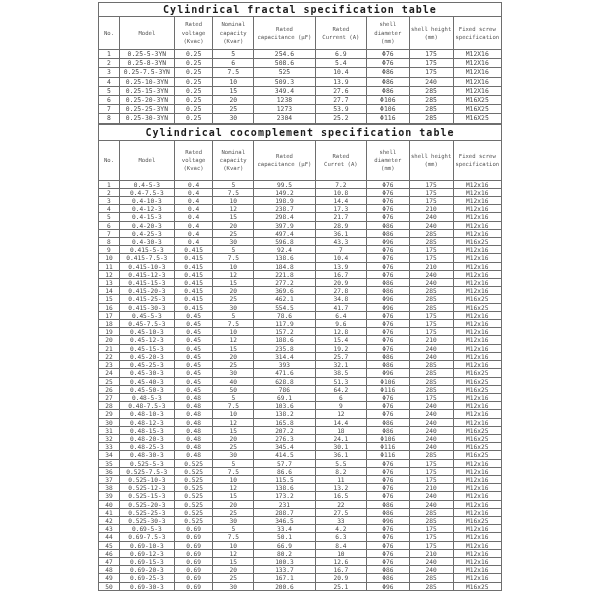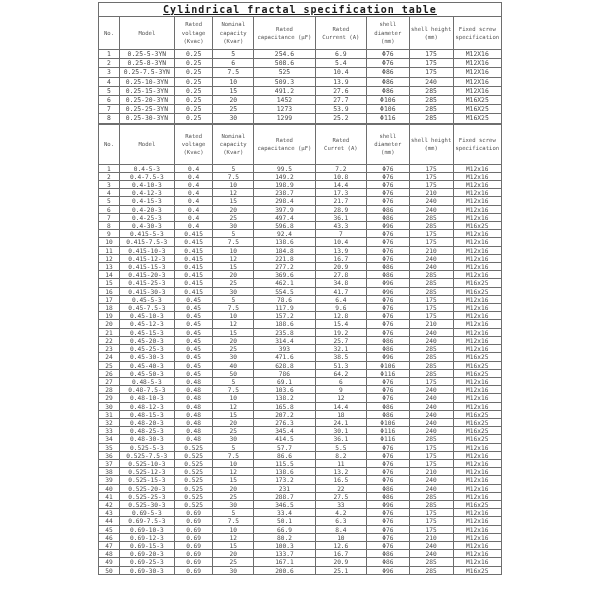--- a/index.html
+++ b/index.html
@@ -9,21 +9,20 @@
     overflow:hidden;position:relative;
   }
   .sheet{position:absolute;left:98px;top:2px;width:404px;}
   table{border-collapse:collapse;width:100%;table-layout:fixed;}
   td,th{border:1px solid #6e6e6e;text-align:center;vertical-align:middle;
         padding:0;color:#4a4a4a;overflow:hidden;}
   .title-cell{
     font-weight:bold;color:#1b1b1b;letter-spacing:1px;
     font-size:10px;height:13px;line-height:13px;
     font-family:"DejaVu Sans Mono","Liberation Mono",monospace;
-    text-decoration:underline;
   }
   thead th{
     font-weight:normal;font-size:5.6px;line-height:1.5;
     color:#555;white-space:pre-line;
   }
   .t1 thead th{height:32px;}
   .t2 thead th{height:39px;}
   .t1 tbody td{height:8.2px;font-size:6.4px;line-height:8.2px;}
   .t2 tbody td{height:7.2px;font-size:6.2px;line-height:7.2px;}
   .t2 .title-cell{height:15px;line-height:15px;}
@@ -117,32 +116,32 @@
           <td>13.9</td>
           <td>Φ86</td>
           <td>240</td>
           <td>M12X16</td>
         </tr>
         <tr>
           <td>5</td>
           <td>0.25-15-3YN</td>
           <td>0.25</td>
           <td>15</td>
-          <td>491.2</td>
+          <td>349.4</td>
           <td>27.6</td>
           <td>Φ86</td>
           <td>285</td>
           <td>M12X16</td>
         </tr>
         <tr>
           <td>6</td>
           <td>0.25-20-3YN</td>
           <td>0.25</td>
           <td>20</td>
-          <td>1452</td>
+          <td>1238</td>
           <td>27.7</td>
           <td>Φ106</td>
           <td>285</td>
           <td>M16X25</td>
         </tr>
         <tr>
           <td>7</td>
           <td>0.25-25-3YN</td>
           <td>0.25</td>
           <td>25</td>
@@ -150,21 +149,21 @@
           <td>53.9</td>
           <td>Φ106</td>
           <td>285</td>
           <td>M16X25</td>
         </tr>
         <tr>
           <td>8</td>
           <td>0.25-30-3YN</td>
           <td>0.25</td>
           <td>30</td>
-          <td>1299</td>
+          <td>2304</td>
           <td>25.2</td>
           <td>Φ116</td>
           <td>285</td>
           <td>M16X25</td>
         </tr>
       </tbody>
   </table>
 
   <table class="t2">
     <colgroup>
@@ -172,20 +171,23 @@
         <col class="c-model">
         <col class="c-volt">
         <col class="c-cap">
       <col class="c-uf">
         <col class="c-amp">
         <col class="c-dia">
         <col class="c-hgt">
         <col class="c-screw">
     </colgroup>
     <thead>
+      <tr>
+        <td class="title-cell" colspan="9">Cylindrical cocomplement specification table</td>
+      </tr>
       <tr>
           <th>No.</th>
           <th>Model</th>
           <th>Rated
 voltage
 (Kvac)</th>
           <th>Nominal
 capacity
 (Kvar)</th>
           <th>Rated

